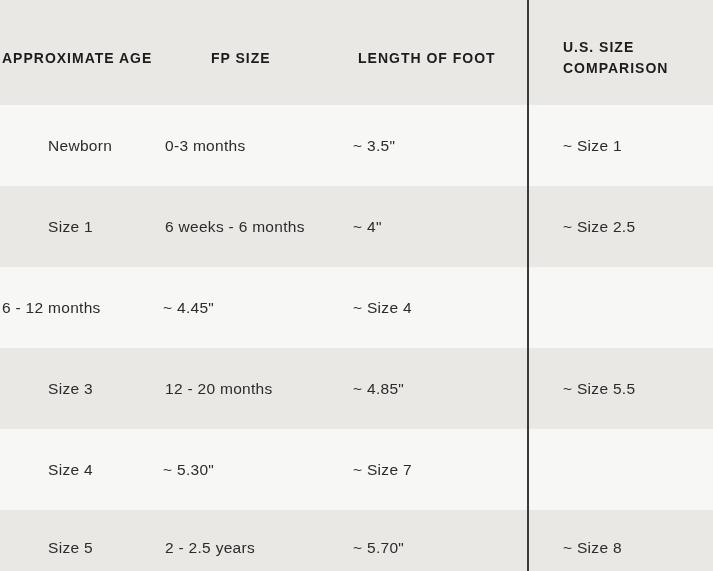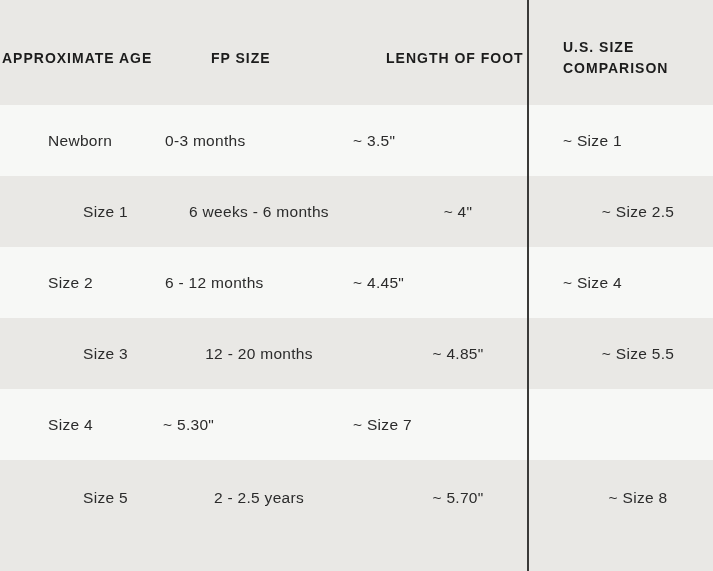--- a/index.html
+++ b/index.html
@@ -19,23 +19,23 @@
     background:var(--row-light);
   }
   .table{display:flex;flex-direction:column;width:100%;height:100%;}
   .row{
     display:grid;
     grid-template-columns:163px 190px 210px 150px;
     align-items:center;
     flex:none;
   }
   .row.header{height:105px;background:var(--row-dark);}
-  .row.body{height:71px;}
+  .row.body{height:81px;}
   .row.last{flex:1 1 auto;height:auto;align-items:flex-start;}
-  .row.dark{background:var(--row-dark);text-align:center;}
+  .row.dark{background:var(--row-dark);}
   .row.light{background:var(--row-light);}
   .cell{
     font-size:15.5px;
     letter-spacing:0.3px;
     color:var(--text-body);
     line-height:20px;
     white-space:nowrap;
   }
   .row.last .cell{padding-top:28px;}
   .c1{padding-left:48px;}
@@ -43,21 +43,21 @@
   .c3{padding-left:0;}
   .header .cell{
     font-size:14px;
     font-weight:700;
     letter-spacing:1px;
     color:var(--text-header);
     text-transform:uppercase;
     line-height:21px;
     padding-top:11px;
   }
-  .header .c3{padding-left:5px;margin-left:28px;}
+  .header .c3{padding-left:5px;}
   .header .c4{white-space:normal;padding-right:40px;}
   .vline{
     position:absolute;
     left:527px;top:0;bottom:0;
     width:2px;
     background:var(--divider);
   }
 </style>
 </head>
 <body>
@@ -80,21 +80,20 @@
     </div>
 
     <div class="row body dark">
       <div class="cell c1">Size 1</div>
       <div class="cell c2">6 weeks - 6 months</div>
       <div class="cell c3">~ 4"</div>
       <div class="cell c4">~ Size 2.5</div>
     </div>
 
     <div class="row body light">
-      <div class="cell c1">Size 2</div>
       <div class="cell c2">6 - 12 months</div>
       <div class="cell c3">~ 4.45"</div>
       <div class="cell c4">~ Size 4</div>
     </div>
 
     <div class="row body dark">
       <div class="cell c1">Size 3</div>
       <div class="cell c2">12 - 20 months</div>
       <div class="cell c3">~ 4.85"</div>
       <div class="cell c4">~ Size 5.5</div>

